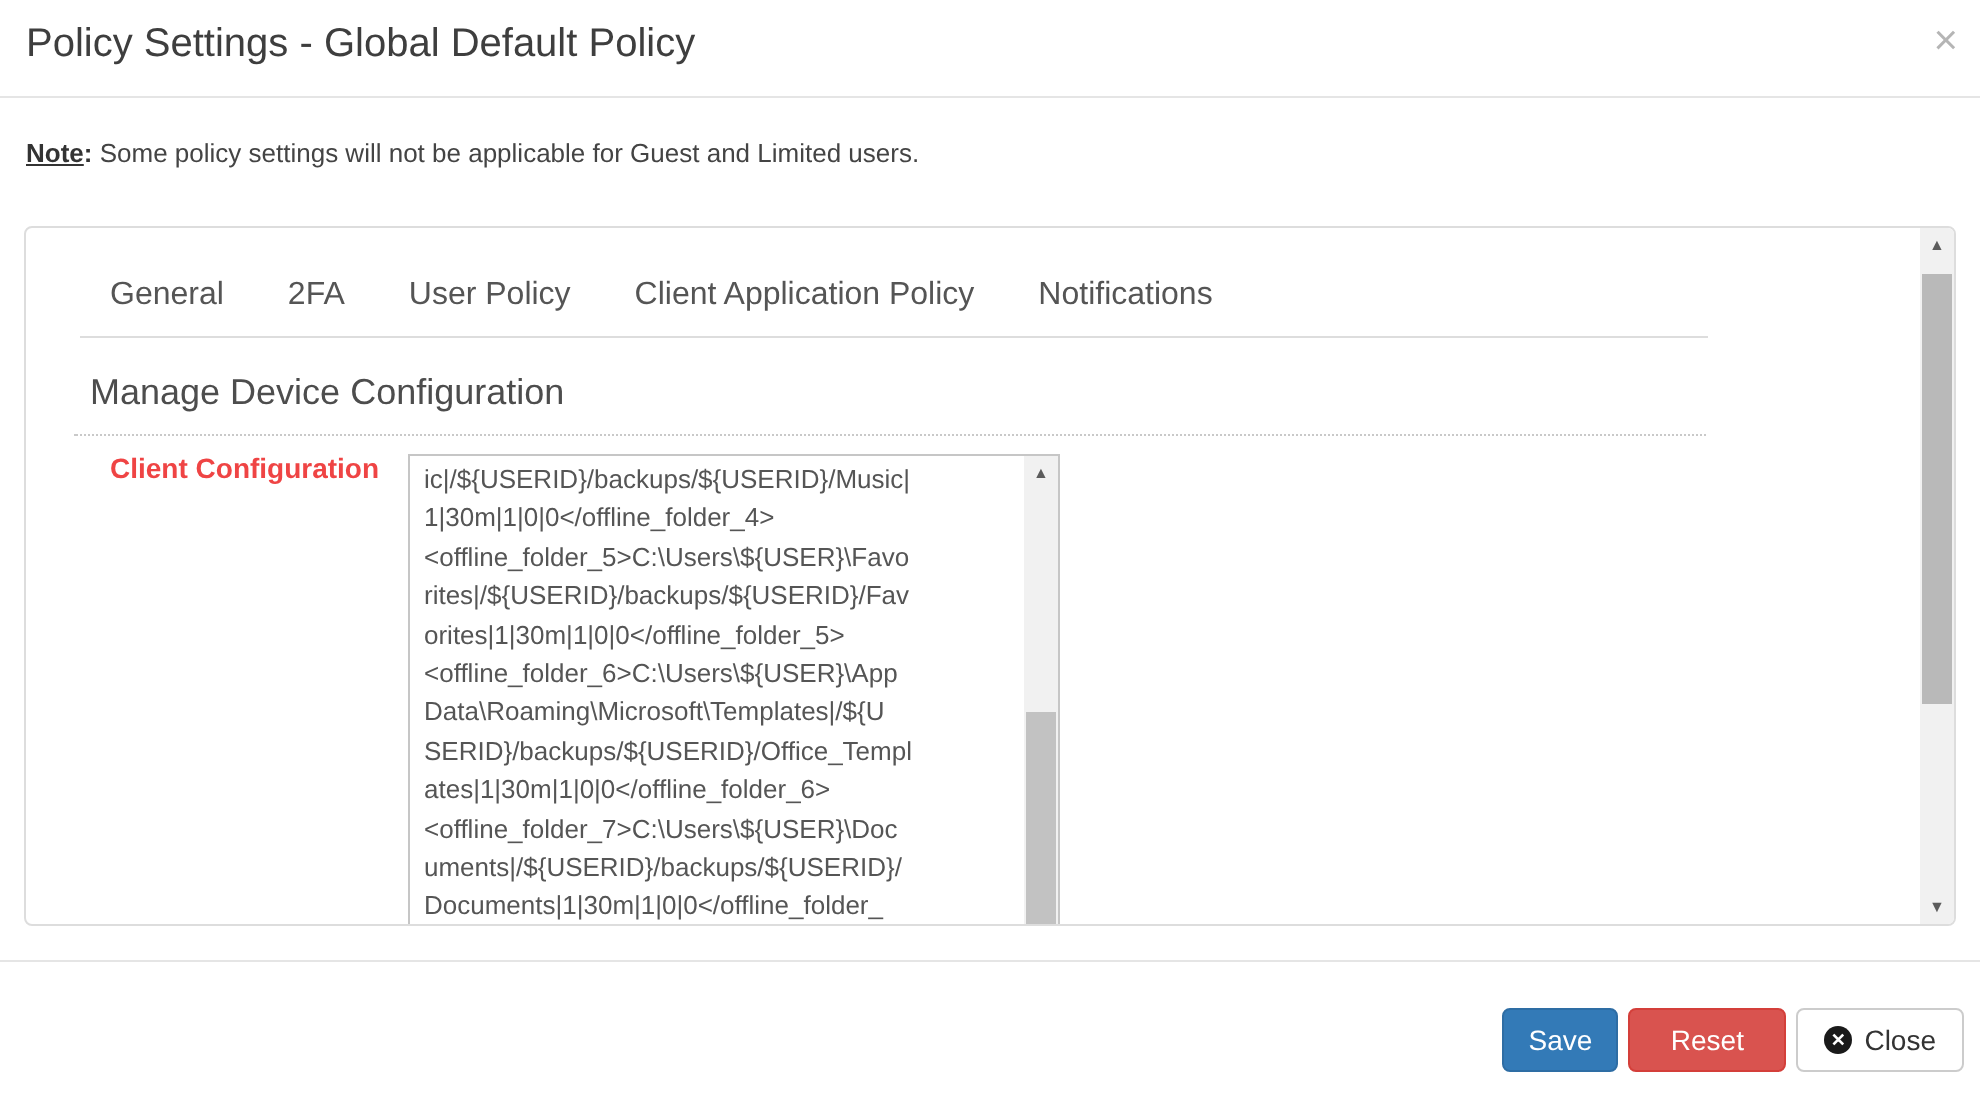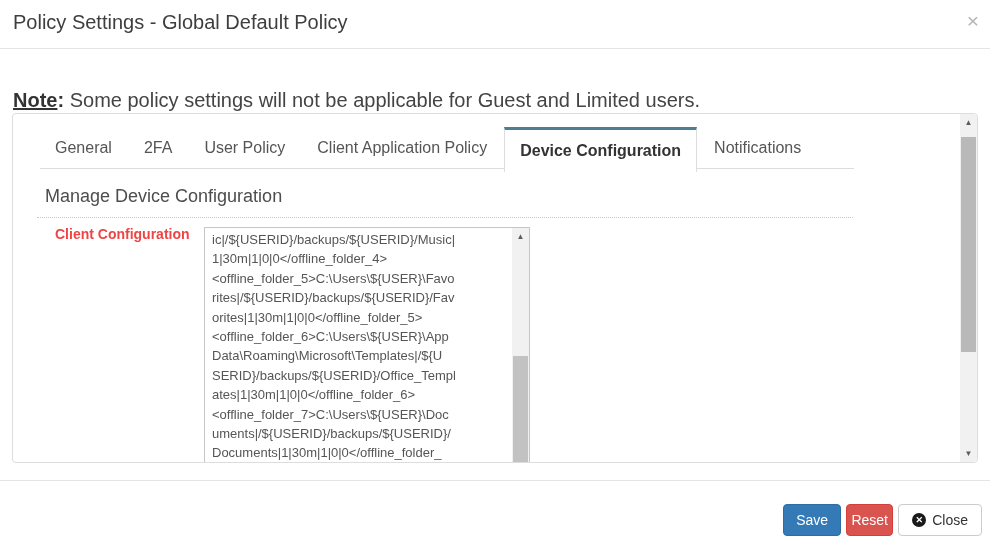--- a/index.html
+++ b/index.html
@@ -5,21 +5,21 @@
   html,body{margin:0;padding:0;background:#fff;}
   .screen{position:relative;width:990px;height:547px;background:#fff;overflow:hidden;
           font-family:"Liberation Sans",sans-serif;color:#333;}
 
   
   .title{position:absolute;left:13px;top:11px;font-size:20px;color:#3e3e3e;}
   .modal-x{position:absolute;right:11px;top:10px;font-size:21px;color:#b5b5b5;cursor:pointer;line-height:1;}
   .hdr-line{position:absolute;top:48px;left:0;width:990px;border-top:1px solid #e5e5e5;}
 
   
-  .note{position:absolute;left:13px;top:89px;font-size:20px;color:#444;}
+  .note{position:absolute;left:13px;top:69px;font-size:13px;color:#444;}
   .note b{color:#333;}
   .note u{text-decoration:underline;}
 
   
   .panel{position:absolute;left:12px;top:113px;width:964px;height:348px;
          border:1px solid #ddd;border-radius:4px;background:#fff;overflow:hidden;}
 
   
   .tabline{position:absolute;left:27px;top:54px;width:814px;border-top:1px solid #ddd;}
   .tabs{position:absolute;left:27px;top:13px;display:flex;z-index:2;}
@@ -47,21 +47,21 @@
   .panel-sb{position:absolute;top:0;right:0;width:17px;height:348px;background:#f1f1f1;z-index:3;}
   .panel-sb .down{position:absolute;bottom:0;left:0;}
   .panel-thumb{position:absolute;left:1px;right:1px;top:23px;height:215px;background:#b9b9b9;cursor:pointer;}
 
   
   .ftr-line{position:absolute;top:480px;left:0;width:990px;border-top:1px solid #e5e5e5;}
   .footer-buttons{position:absolute;top:504px;right:8px;display:flex;gap:5px;border-radius:12px;}
   .btn{height:32px;box-sizing:border-box;border-radius:4px;font-size:14px;display:flex;
        align-items:center;justify-content:center;cursor:pointer;border:1px solid transparent;}
   .btn-save{width:58px;background:#337ab7;border-color:#2e6da4;color:#fff;}
-  .btn-reset{width:47px;background:#d9534f;border-color:#d43f3a;color:#fff;}
+  .btn-reset{width:79px;background:#d9534f;border-color:#d43f3a;color:#fff;}
   .btn-close{padding:0 13px;background:#fff;border-color:#ccc;color:#333;}
   .circle-x{width:14px;height:14px;border-radius:50%;background:#1a1a1a;color:#fff;
             font-size:9px;font-weight:700;display:flex;align-items:center;justify-content:center;
             margin-right:6px;line-height:1;}
 </style>
 </head>
 <body>
 
 <div class="screen">
 
@@ -71,21 +71,20 @@
 
   <div class="note"><b><u>Note</u><span>:</span></b><span> Some policy settings will not be applicable for Guest and Limited users.</span></div>
 
   <div class="panel">
     <div class="tabline"></div>
     <div class="tabs">
       <div class="tab">General</div>
       <div class="tab">2FA</div>
       <div class="tab">User Policy</div>
       <div class="tab">Client Application Policy</div>
-      <div class="tab active">Device Configuration</div>
       <div class="tab">Notifications</div>
     </div>
 
     <div class="section-heading">Manage Device Configuration</div>
     <div class="dotted"></div>
 
     <div class="field-label">Client Configuration</div>
 
     <div class="textarea">
       <div class="ta-text">ic|/${USERID}/backups/${USERID}/Music|

